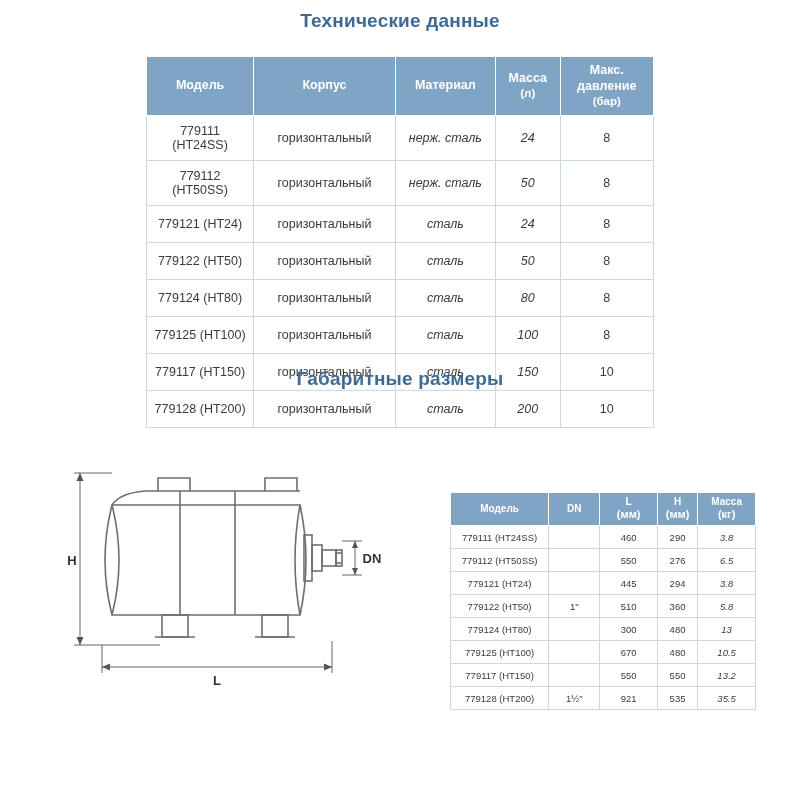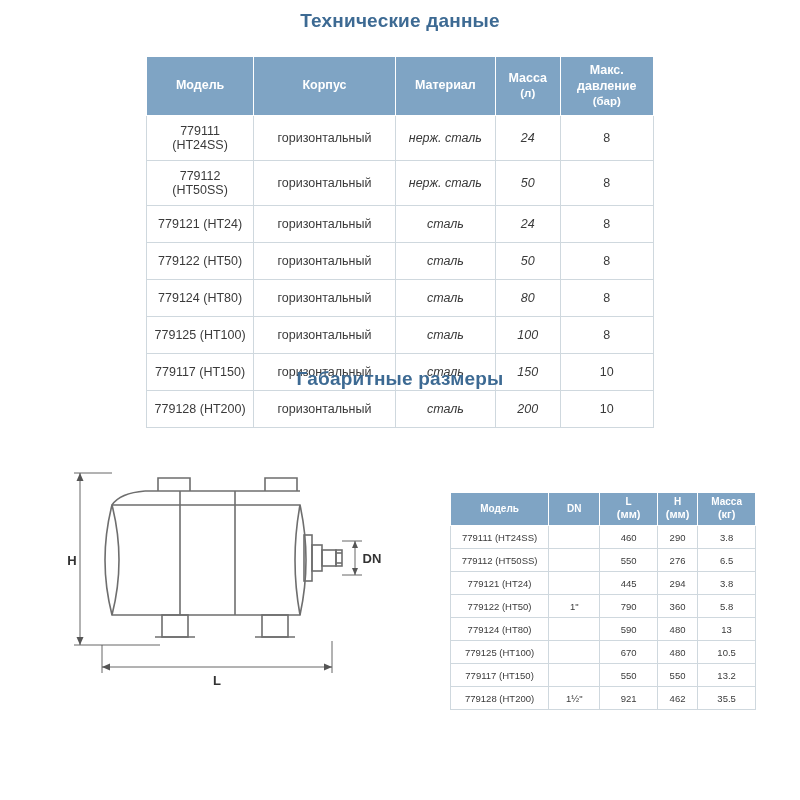--- a/index.html
+++ b/index.html
@@ -126,21 +126,21 @@
     text-align: center;
     color: #3a3a3a;
     font-size: 9.5px;
     height: 14px;
     background: #ffffff;
   }
   table.dims td.model { width: 96px; }
   table.dims td.dn    { width: 48px; }
   table.dims td.l     { width: 54px; }
   table.dims td.h     { width: 36px; }
-  table.dims td.m     { width: 54px; }
+  table.dims td.m     { width: 54px; font-style: italic; }
 
   .dim-label {
     font-size: 13px;
     font-weight: bold;
     fill: #333333;
     font-family: "Liberation Sans", sans-serif;
   }
 </style>
 </head>
 <body>
@@ -316,28 +316,28 @@
       <tr>
         <td class="model">779121 (HT24)</td>
         <td class="dn"></td>
         <td class="l">445</td>
         <td class="h">294</td>
         <td class="m">3.8</td>
       </tr>
       <tr>
         <td class="model">779122 (HT50)</td>
         <td class="dn">1"</td>
-        <td class="l">790</td>
+        <td class="l">510</td>
         <td class="h">360</td>
         <td class="m">5.8</td>
       </tr>
       <tr>
         <td class="model">779124 (HT80)</td>
         <td class="dn"></td>
-        <td class="l">590</td>
+        <td class="l">300</td>
         <td class="h">480</td>
         <td class="m">13</td>
       </tr>
       <tr>
         <td class="model">779125 (HT100)</td>
         <td class="dn"></td>
         <td class="l">670</td>
         <td class="h">480</td>
         <td class="m">10.5</td>
       </tr>
@@ -345,18 +345,18 @@
         <td class="model">779117 (HT150)</td>
         <td class="dn"></td>
         <td class="l">550</td>
         <td class="h">550</td>
         <td class="m">13.2</td>
       </tr>
       <tr>
         <td class="model">779128 (HT200)</td>
         <td class="dn">1½"</td>
         <td class="l">921</td>
-        <td class="h">462</td>
+        <td class="h">535</td>
         <td class="m">35.5</td>
       </tr>
     </tbody>
   </table>
 </div>
 
 </body></html>

